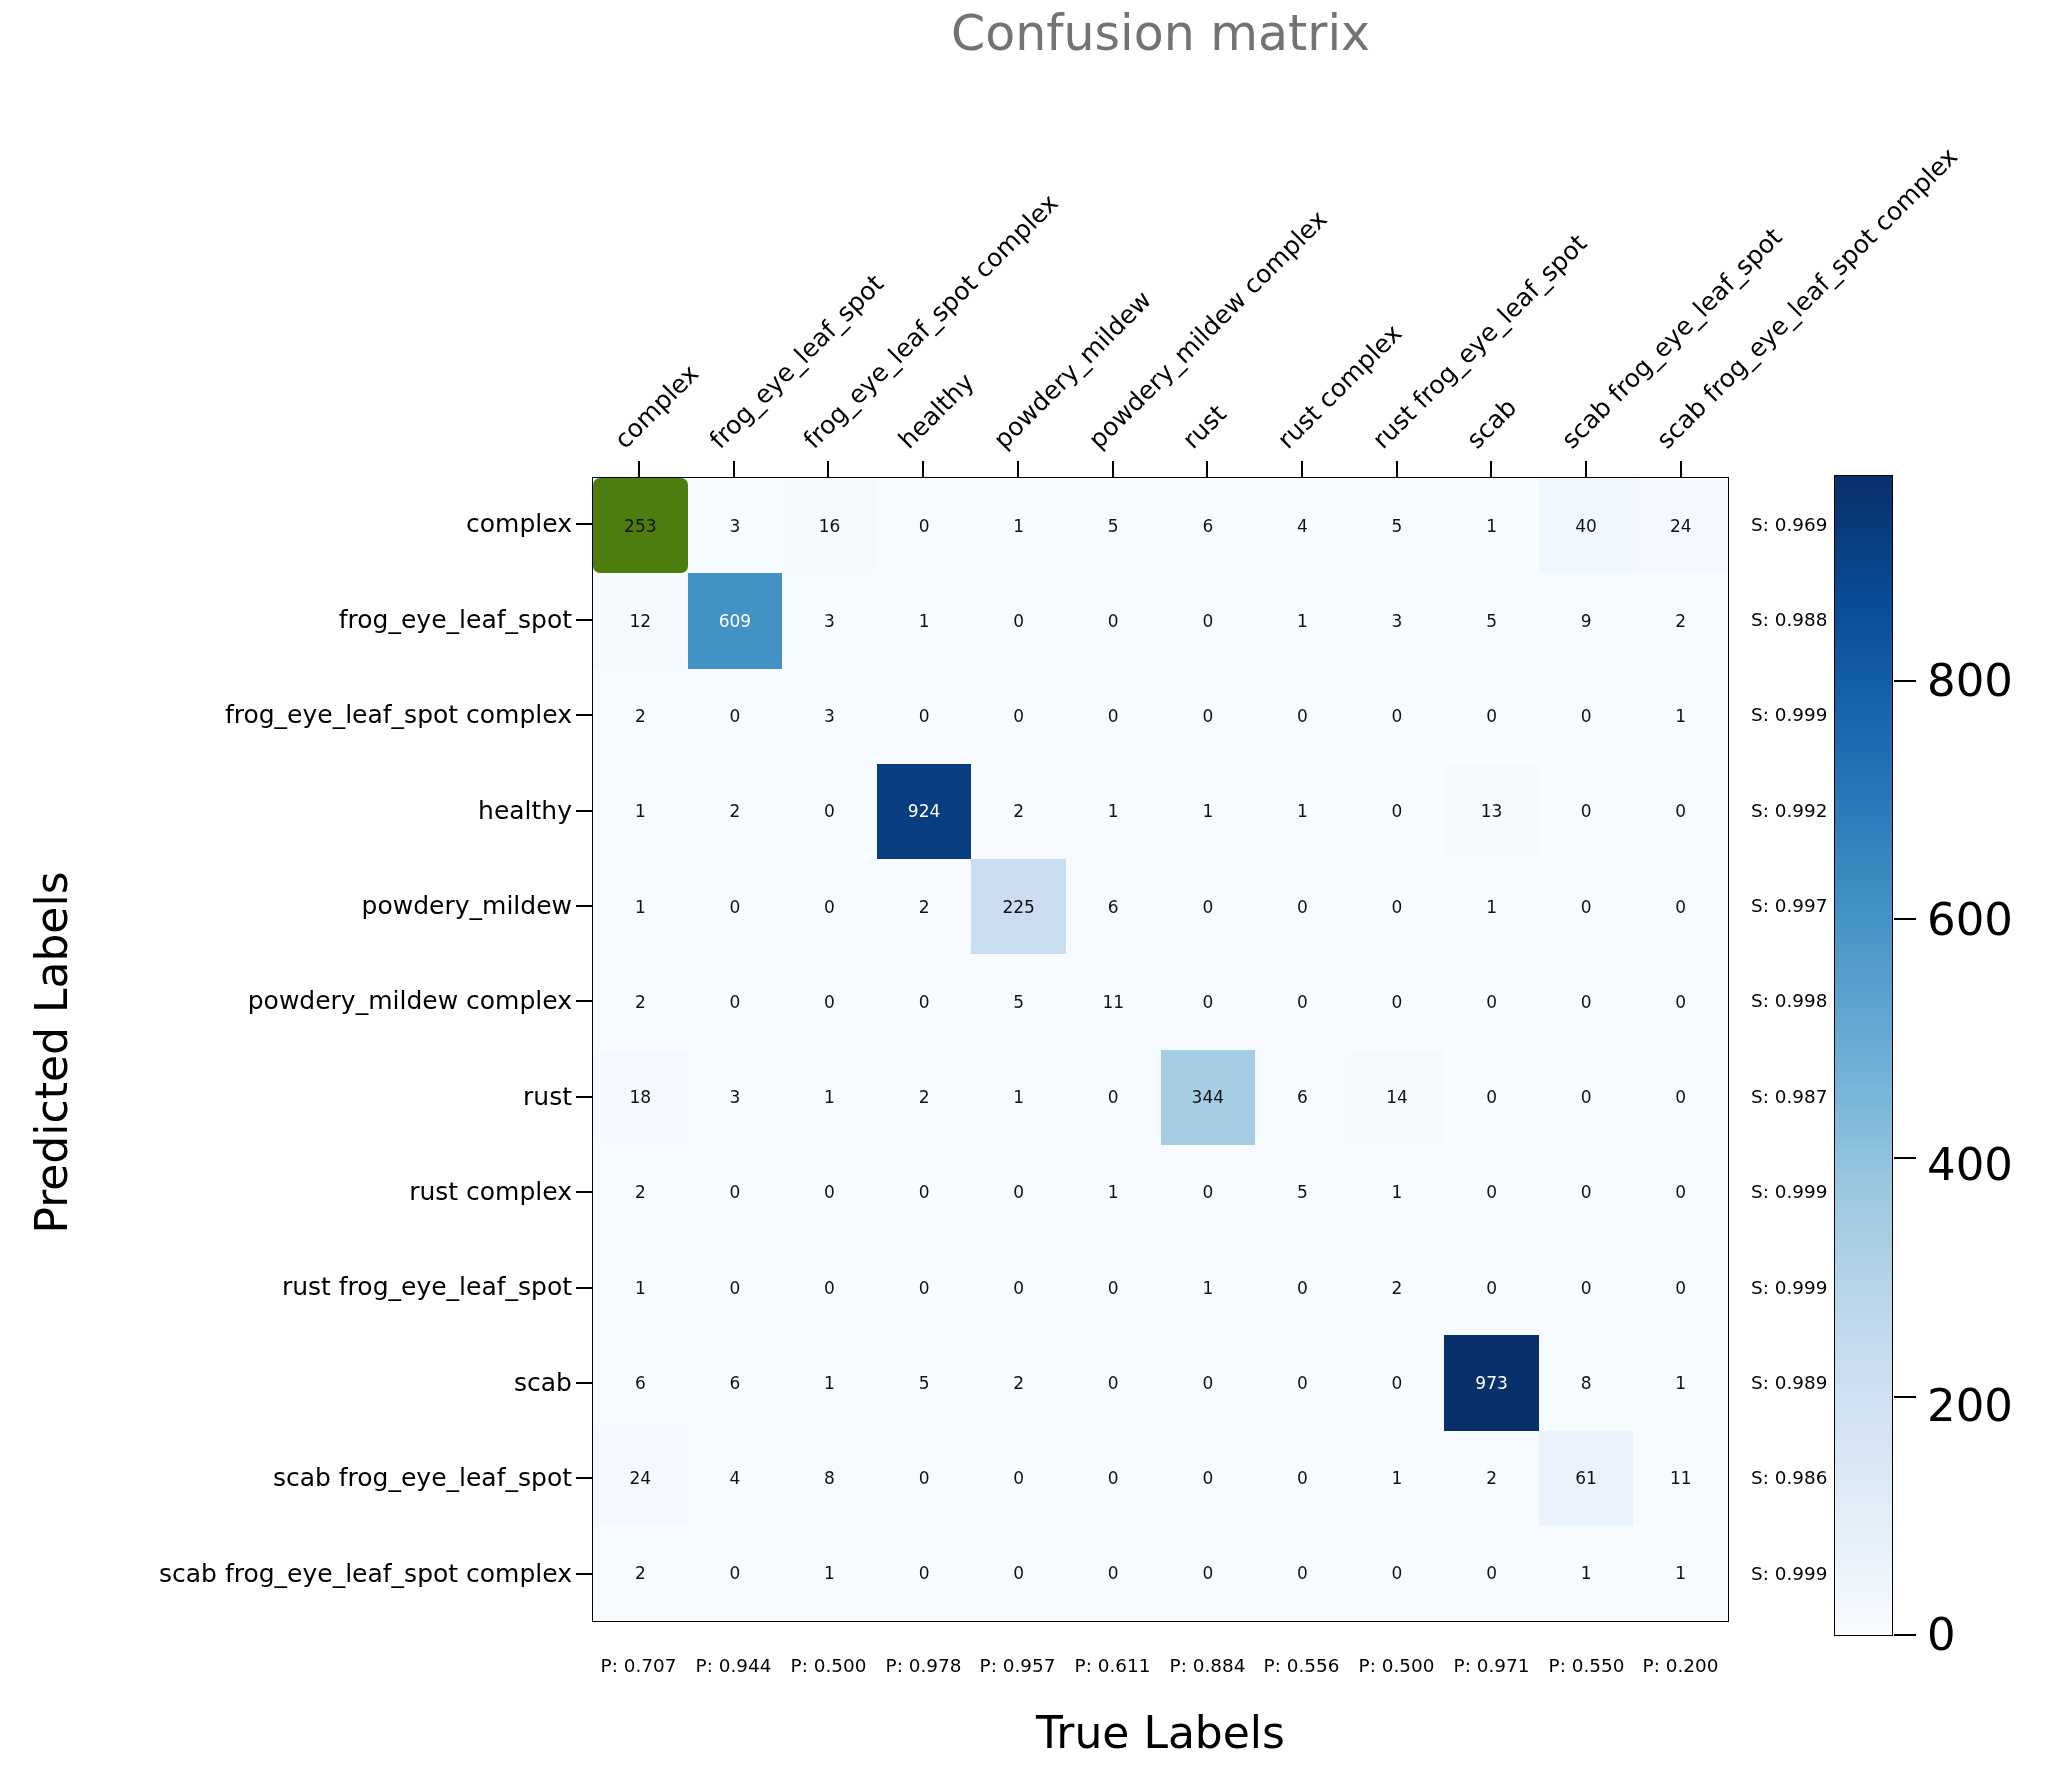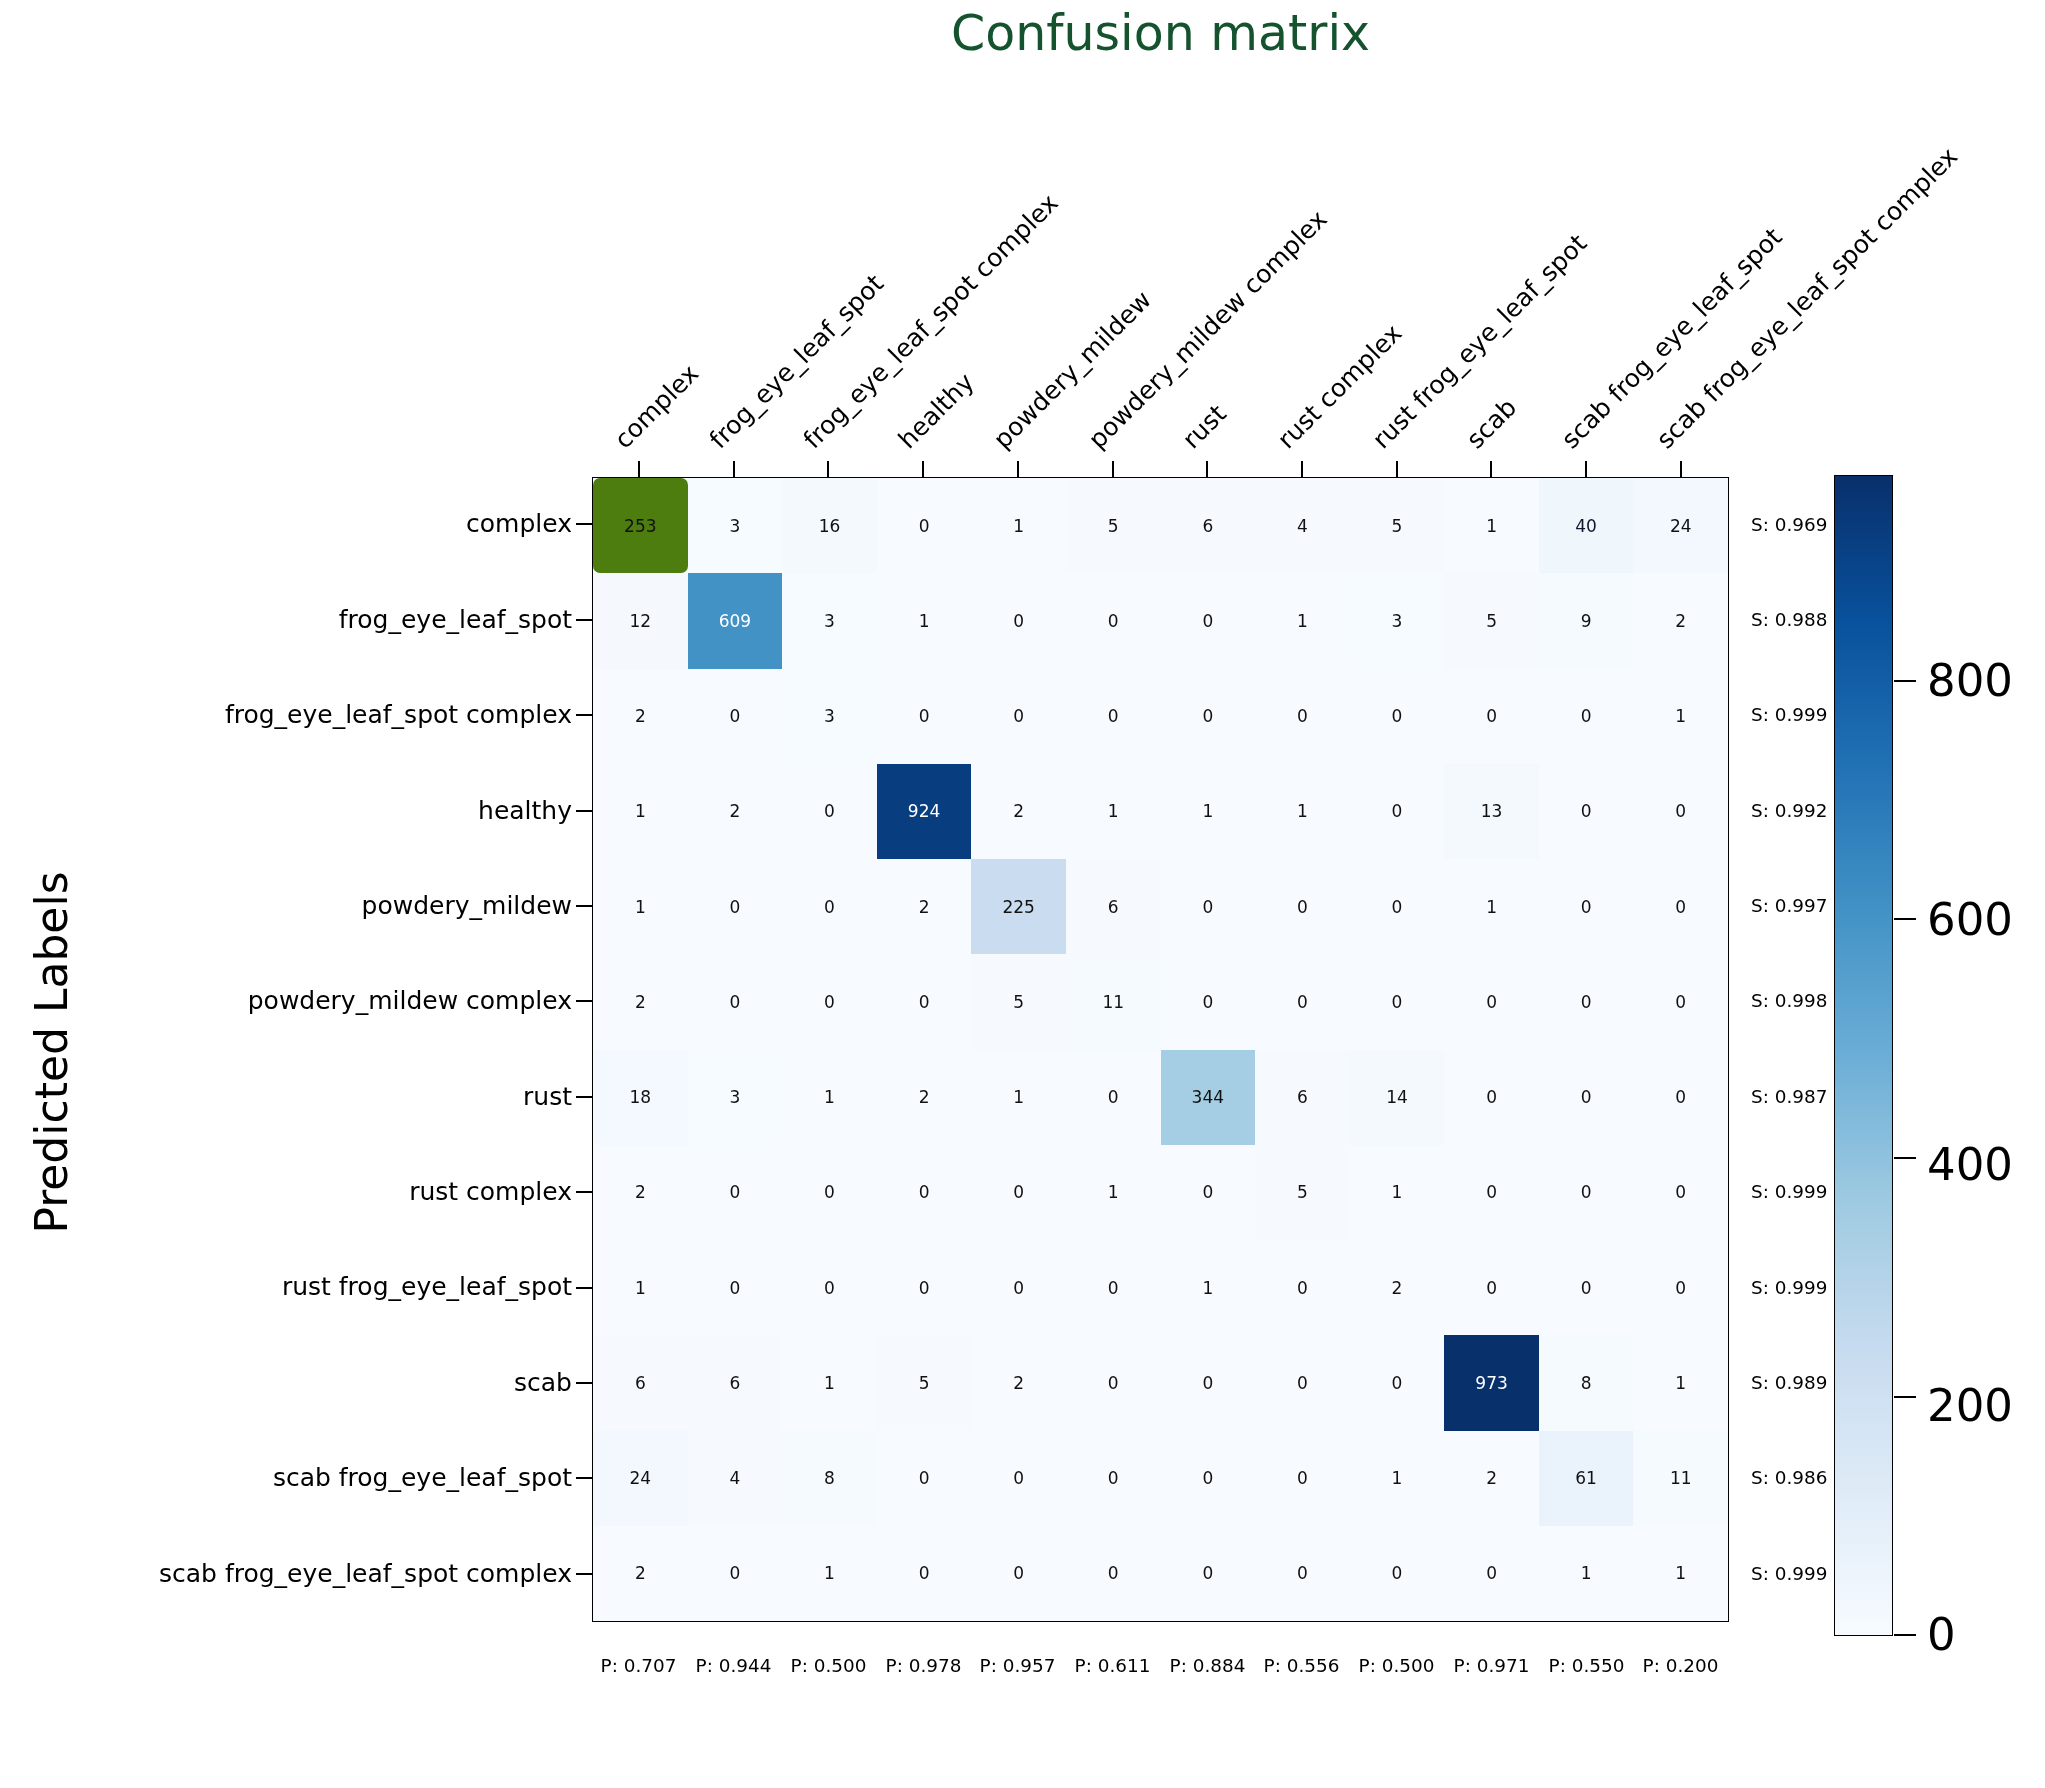--- a/index.html
+++ b/index.html
@@ -1,19 +1,19 @@
 <!DOCTYPE html>
 <html style="font-size:9.2px"><head>
 <meta charset="utf-8">
 <style>
   html,body{margin:0;padding:0;background:#ffffff;width:2046px;height:1788px;
     font-family:"DejaVu Sans","Liberation Sans",sans-serif;}
   #figure{position:relative;width:2046px;height:1788px;background:#ffffff;overflow:hidden;}
   .title{position:absolute;left:592px;top:4.6px;width:1137px;text-align:center;
-    font-size:49px;color:#14532d;}
+    font-size:49px;color:#737373;}
   .ylabel{position:absolute;left:-265px;top:1027px;width:632px;text-align:center;
     font-size:44px;color:#000;transform:rotate(-90deg);transform-origin:center center;}
   .xlabel{position:absolute;left:592px;top:1707px;width:1137px;text-align:center;
     font-size:44px;color:#000;}
   .plot{position:absolute;left:592px;top:477px;width:1137px;height:1145px;
     background:#f7fbff;border:1.7px solid #000;box-sizing:border-box;}
   #cells{position:absolute;left:0;top:0;width:100%;height:100%;
     display:grid;grid-template-columns:repeat(12,1fr);grid-template-rows:repeat(12,1fr);}
   .cell{display:flex;align-items:center;justify-content:center;font-size:17px;}
   .row-label{position:absolute;left:0;width:572px;text-align:right;font-size:25px;
@@ -29,20 +29,21 @@
     border:1.7px solid #000;box-sizing:border-box;}
   .cb-tick{position:absolute;left:1894px;width:22px;height:2.3px;background:#000;}
   .cb-label{position:absolute;left:1927px;font-size:45px;color:#000;line-height:52px;white-space:nowrap;}
 </style>
 </head>
 <body>
 
 <div id="figure">
   <div class="title">Confusion matrix</div>
   <div class="ylabel">Predicted Labels</div>
+  <div class="xlabel">True Labels</div>
 
   <div class="plot">
     <div id="cells">
         <div class="cell" style="background: #4d7c0f; color: rgb(17, 17, 17); border-radius: 7px;">253</div>
         <div class="cell" style="background: rgb(246, 251, 255); color: rgb(17, 17, 17);">3</div>
         <div class="cell" style="background: rgb(244, 249, 254); color: rgb(17, 17, 17);">16</div>
         <div class="cell" style="background: rgb(247, 251, 255); color: rgb(17, 17, 17);">0</div>
         <div class="cell" style="background: rgb(247, 251, 255); color: rgb(17, 17, 17);">1</div>
         <div class="cell" style="background: rgb(246, 250, 255); color: rgb(17, 17, 17);">5</div>
         <div class="cell" style="background: rgb(246, 250, 255); color: rgb(17, 17, 17);">6</div>

